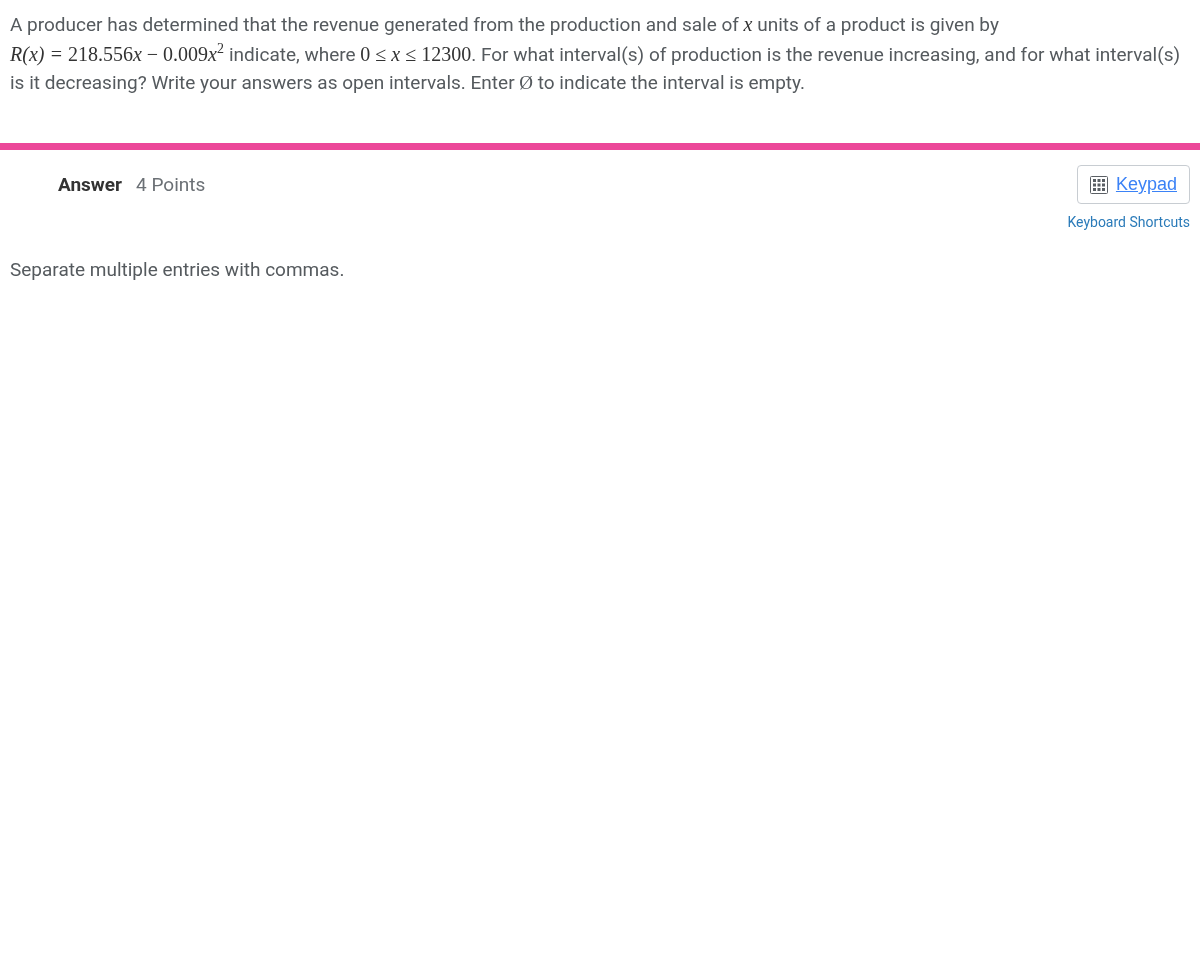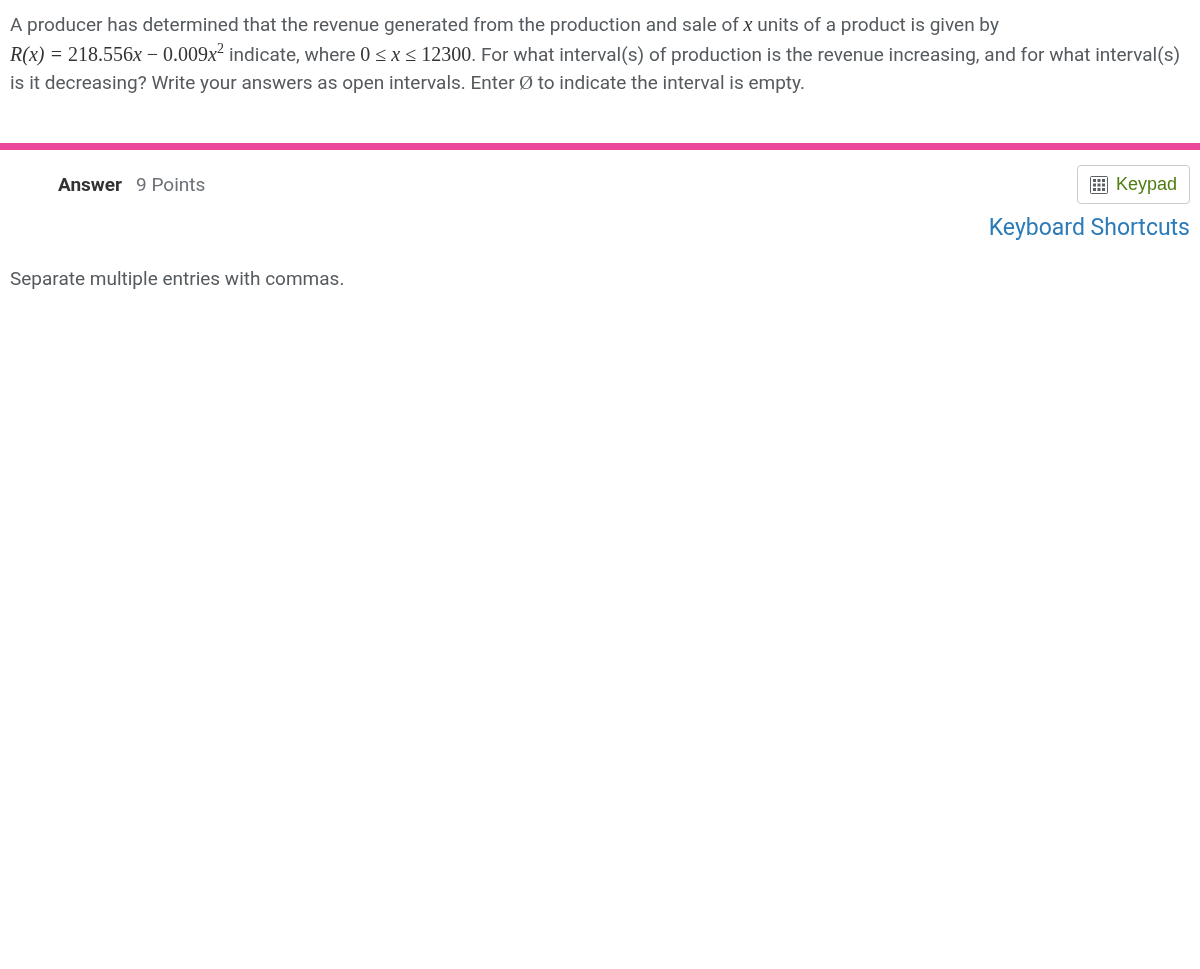--- a/index.html
+++ b/index.html
@@ -56,29 +56,30 @@
     text-align: right;
   }
   .keypad-btn {
     display: inline-flex;
     align-items: center;
     gap: 8px;
     border: 1px solid #c8cdd2;
     border-radius: 4px;
     padding: 8px 12px;
     font-size: 18px;
-    color: #4d7c0f;
+    color: #3b82f6;
     background: #fff;
     cursor: pointer;
+    text-decoration: underline;
   }
   .keypad-btn svg { display: block; }
   .kb-shortcuts {
     margin-top: 10px;
     color: #2b7bb9;
-    font-size: 23px;
+    font-size: 14px;
     cursor: pointer;
     display: inline-block;
   }
   .instruction {
     margin-top: 26px;
     margin-bottom: 40px;
     color: #555a5e;
   }
   .inputs-area {
     width: 100%;
@@ -121,21 +122,21 @@
     <span class="math">
       <span>R(x) = </span><span class="up">218.556</span><span>x</span><span class="up"> − </span><span class="up">0.009</span><span>x</span><sup>2</sup>
     </span><span> indicate, where </span><span class="math"><span class="up">0 ≤ </span><span>x</span><span class="up"> ≤ 12300</span></span><span>. For what interval(s) of production is the revenue increasing, and for what interval(s) is it decreasing? Write your answers as open intervals. Enter </span><span class="emptyset">Ø</span><span> to indicate the interval is empty.</span>
   </div>
 </div>
 
 <div class="answer-section">
   <div class="answer-header">
     <div class="answer-title-wrap">
       <span class="answer-label">Answer</span>
-      <span class="points">9 Points</span>
+      <span class="points">4 Points</span>
     </div>
     <div class="right-controls">
       <button class="keypad-btn">
         <svg width="18" height="18" viewBox="0 0 18 18">
           <rect x="0.5" y="0.5" width="17" height="17" rx="1" fill="none" stroke="#5a5f64" stroke-width="1"></rect>
           <rect x="3" y="3" width="3" height="3" fill="#5a5f64"></rect>
           <rect x="7.5" y="3" width="3" height="3" fill="#5a5f64"></rect>
           <rect x="12" y="3" width="3" height="3" fill="#5a5f64"></rect>
           <rect x="3" y="7.5" width="3" height="3" fill="#5a5f64"></rect>
           <rect x="7.5" y="7.5" width="3" height="3" fill="#5a5f64"></rect>

